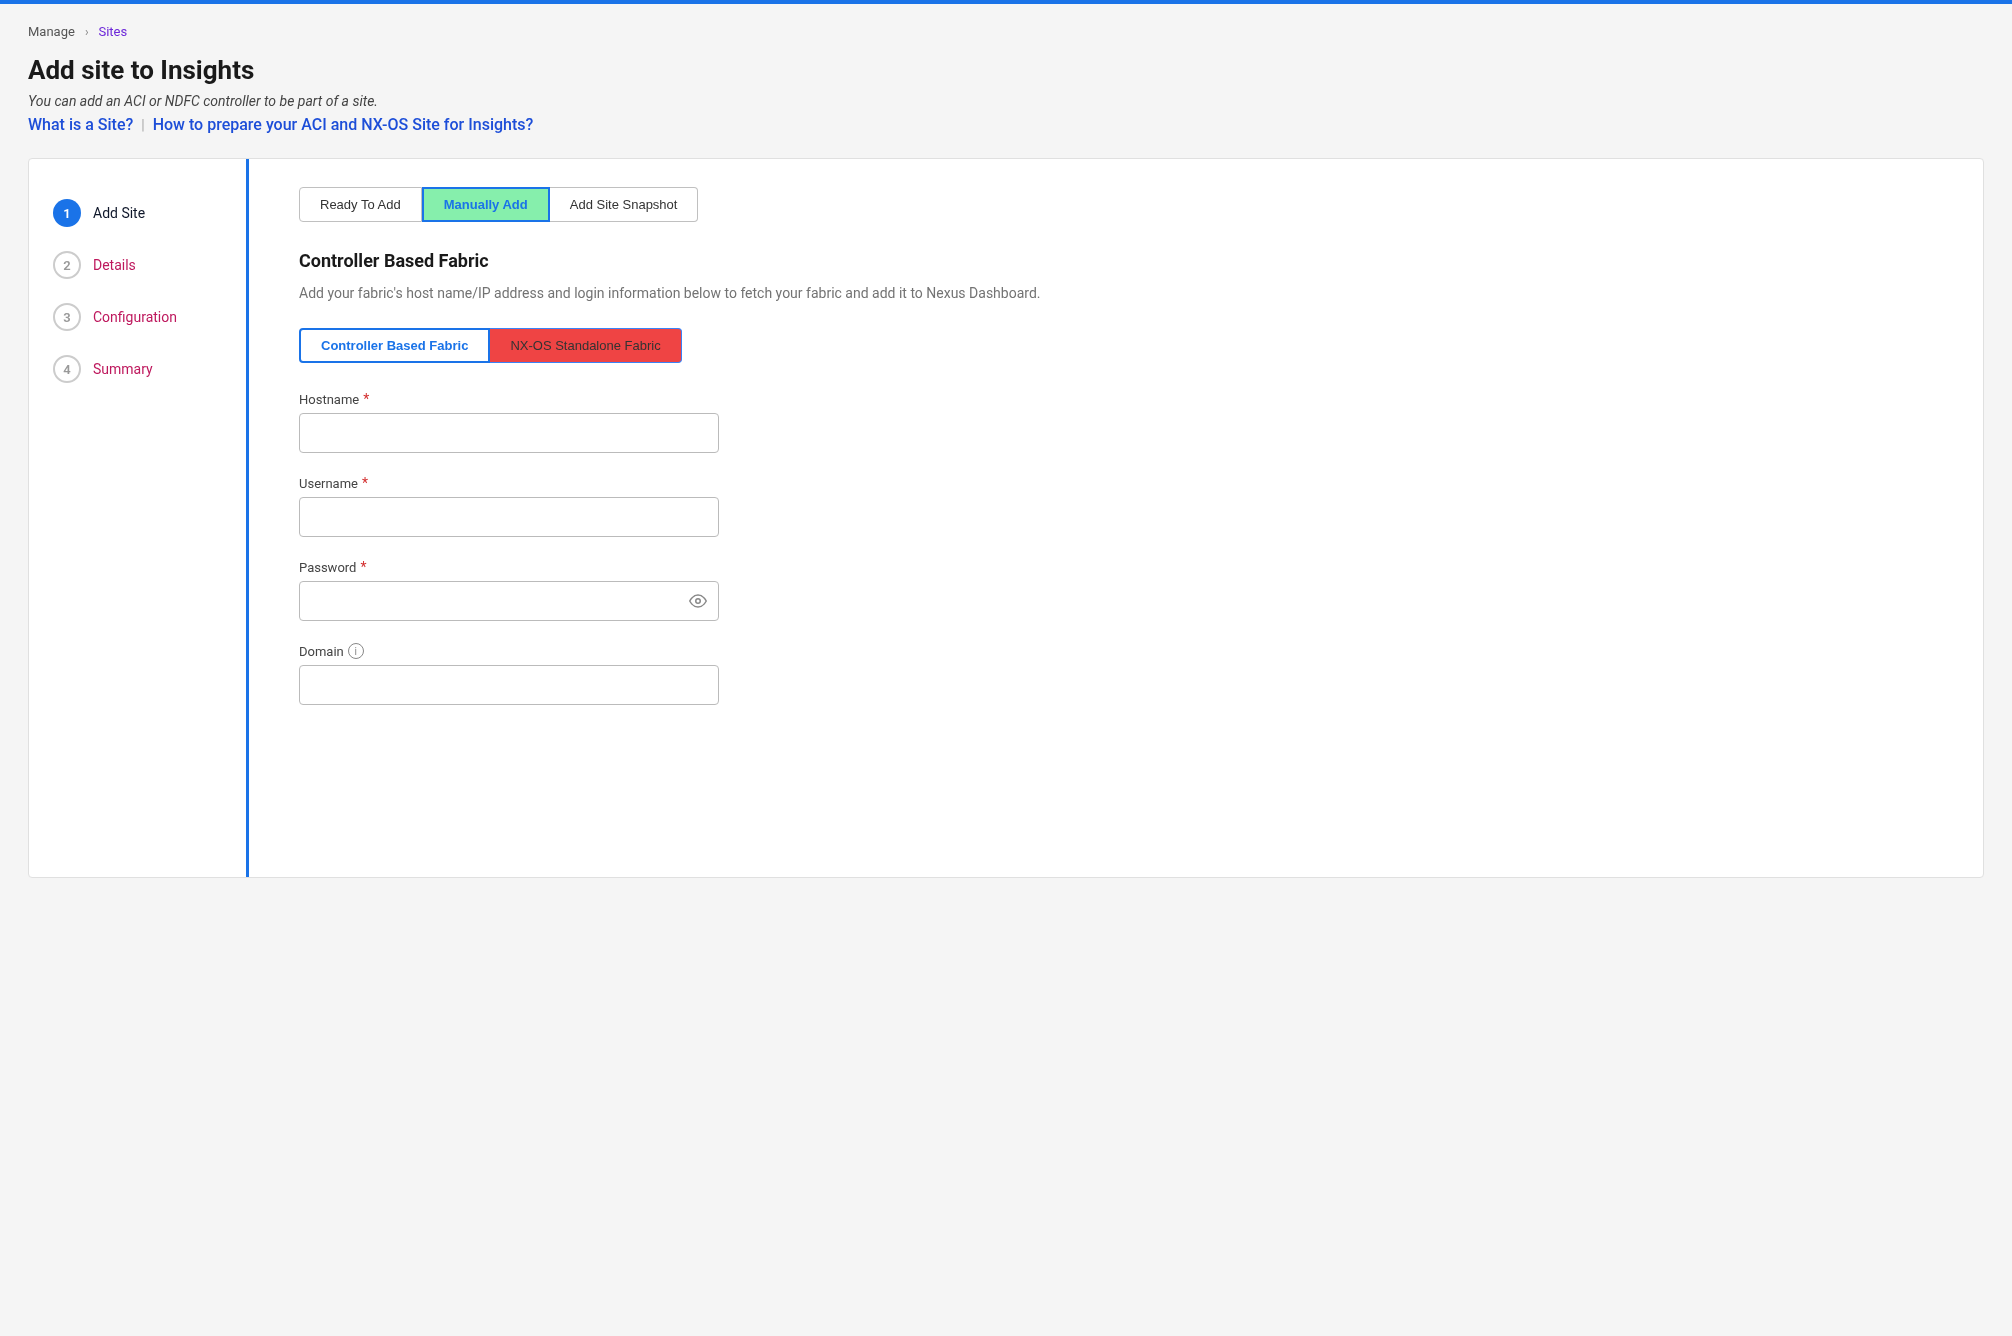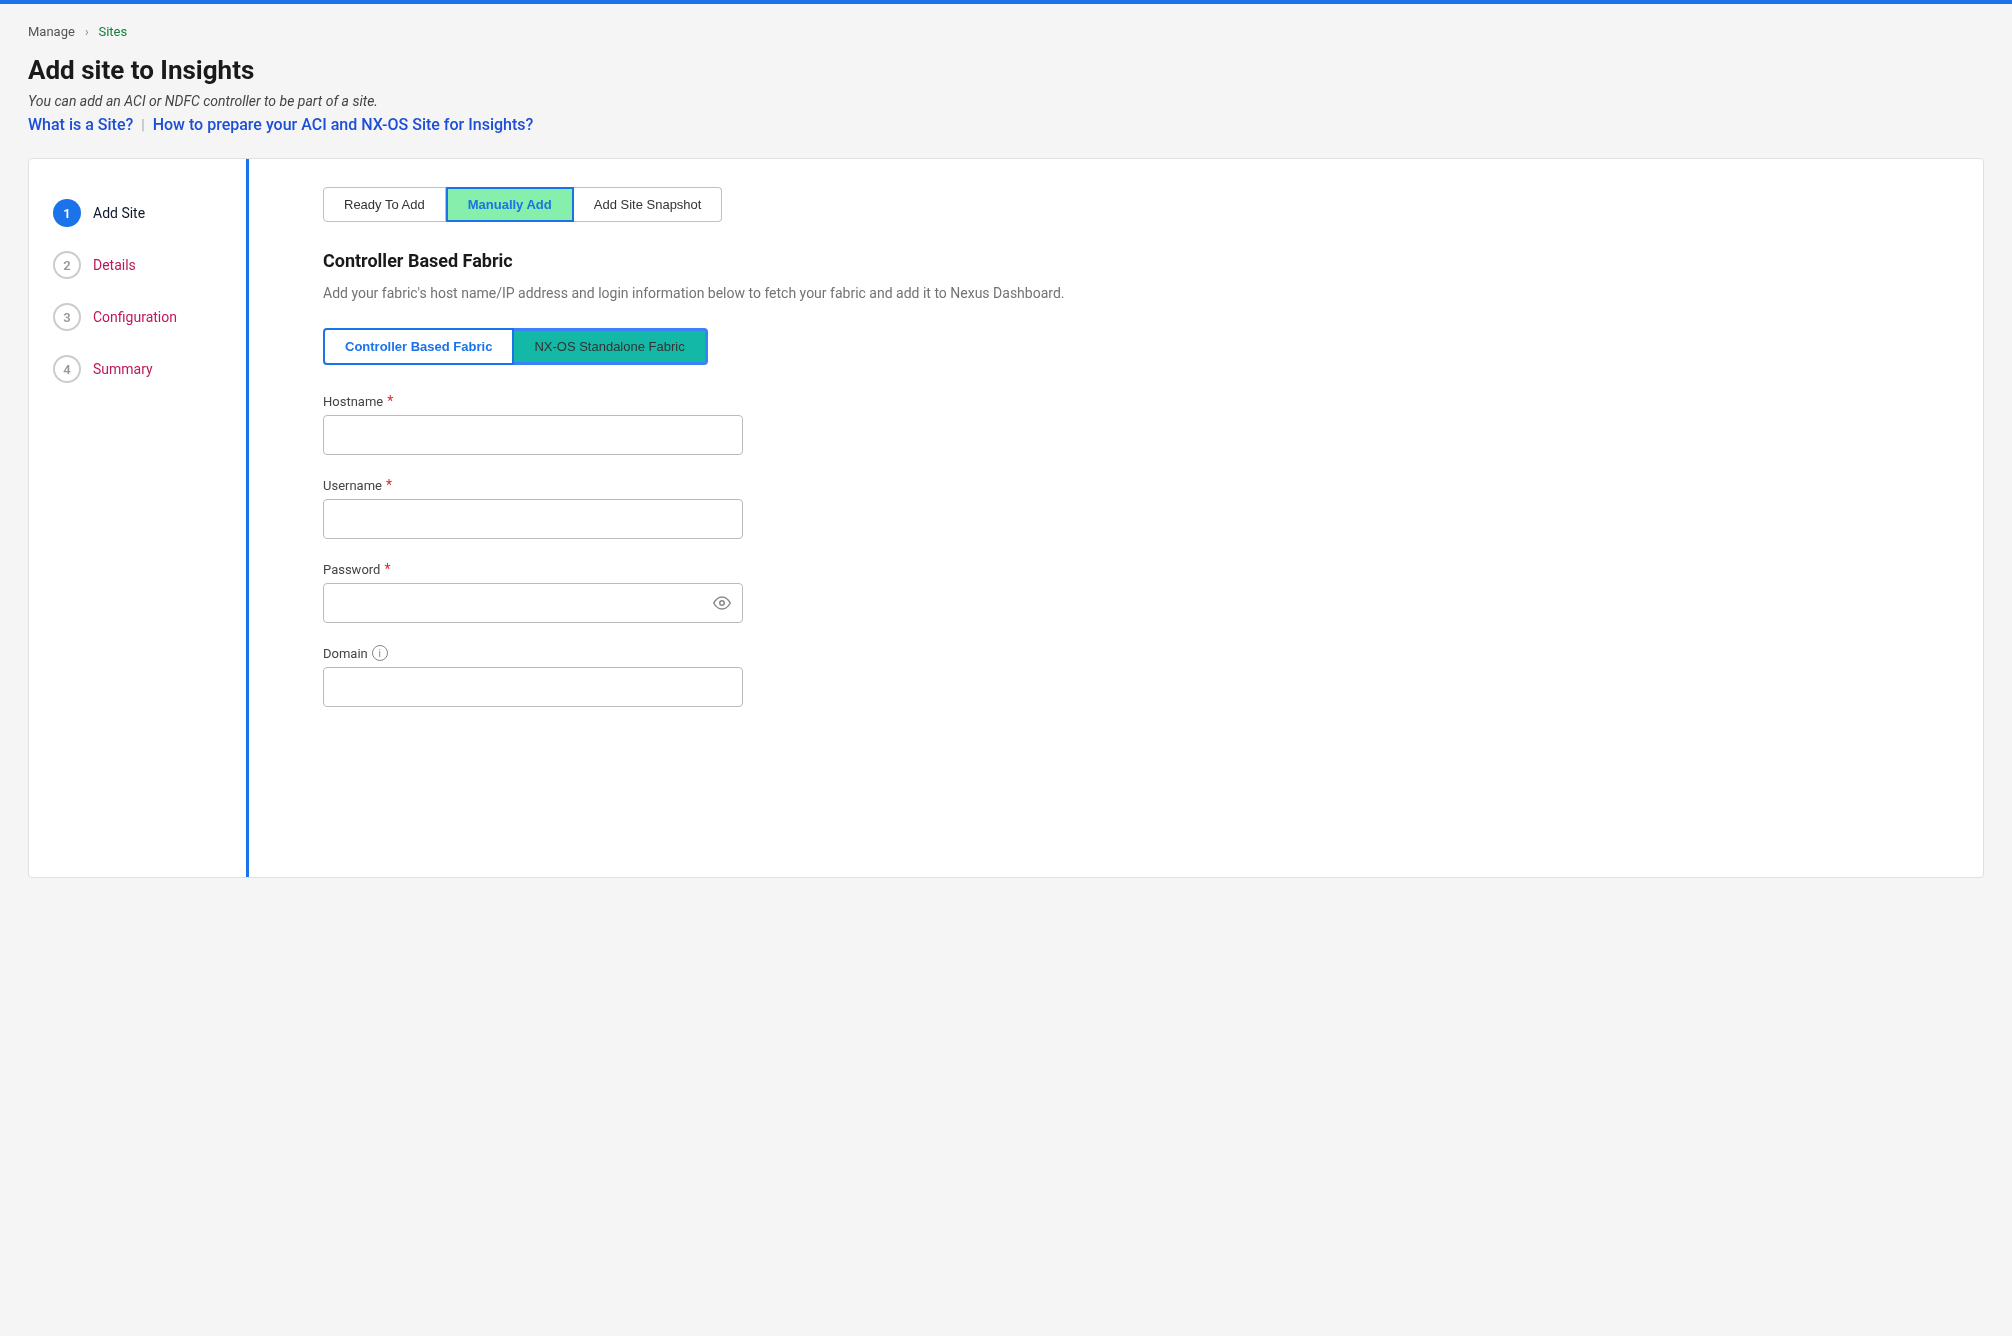--- a/index.html
+++ b/index.html
@@ -33,21 +33,21 @@
       color: #555;
       margin-bottom: 16px;
     }
 
     .breadcrumb-separator {
       color: #888;
       font-size: 12px;
     }
 
     .breadcrumb-current {
-      color: #15803d;
+      color: #6d28d9;
     }
 
     .page-title {
       font-size: 26px;
       font-weight: 700;
       margin-bottom: 8px;
     }
 
     .page-subtitle {
       font-size: 14px;
@@ -133,21 +133,20 @@
     }
 
     .step-label.inactive {
       color: #be185d;
     }
 
     .main-content {
       flex: 1;
       padding: 28px 50px;
       overflow-y: auto;
-      margin-left: 24px;
     }
 
     .tab-group {
       display: flex;
       gap: 0;
       margin-bottom: 28px;
     }
 
     .tab-btn {
       padding: 8px 20px;
@@ -193,22 +192,22 @@
     }
 
     .fabric-tab-group {
       display: flex;
       gap: 0;
       margin-bottom: 28px;
     }
 
     .fabric-tab-btn {
       padding: 8px 20px;
-      border: 3px solid #3b82f6;
-      background: #14b8a6;
+      border: 1px solid #3b82f6;
+      background: #ef4444;
       font-size: 13px;
       cursor: pointer;
       color: #333;
     }
 
     .fabric-tab-btn:first-child {
       border-radius: 4px 0 0 4px;
     }
 
     .fabric-tab-btn:last-child {

